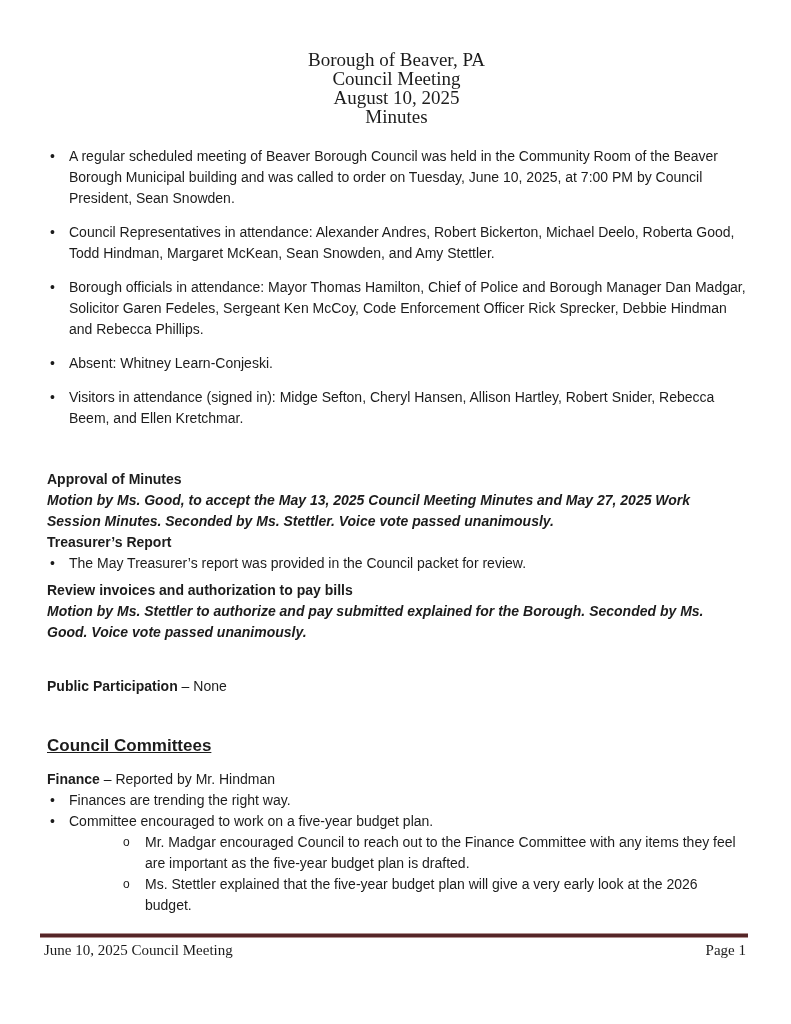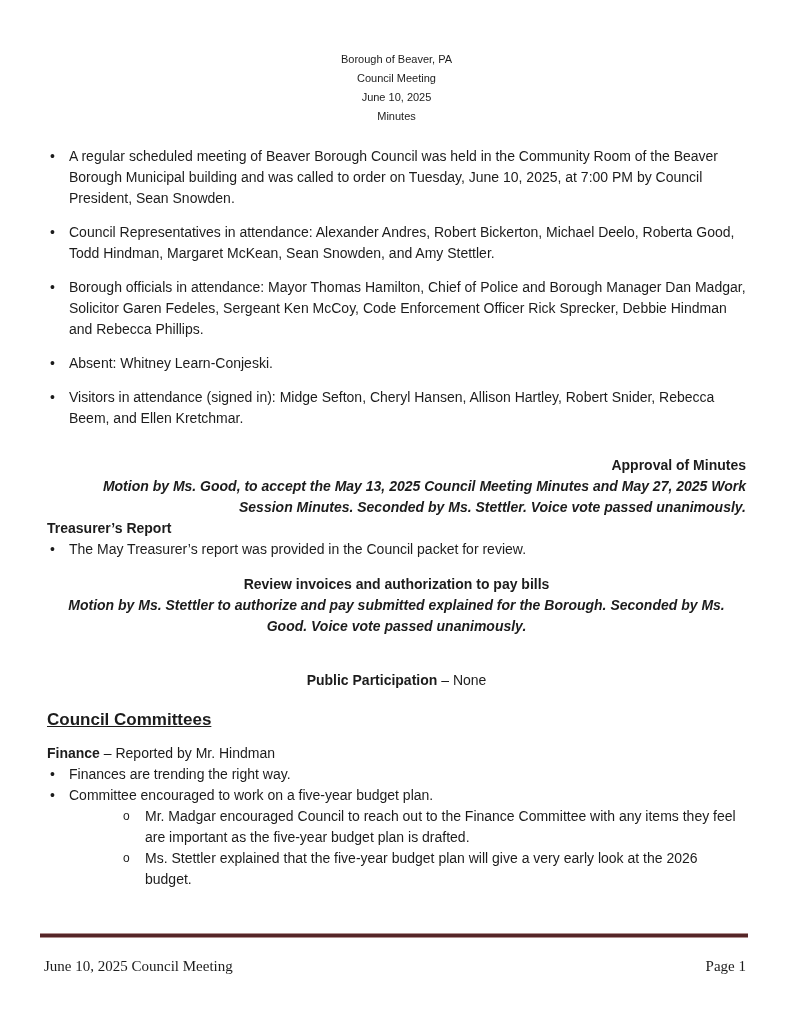--- a/index.html
+++ b/index.html
@@ -11,40 +11,40 @@
     position: relative;
     overflow: hidden;
   }
   .page {
     position: absolute; inset: 0;
     padding: 50px 45px 0 47px;
     box-sizing: border-box;
     font-size: 14px;
     line-height: 21px;
   }
-  .doc-header { text-align: center; font-size: 11px; line-height: 19px; }
+  .doc-header { text-align: center; font-size: 19px; line-height: 19px; font-family: Liberation Serif, serif; }
   .doc-header div { white-space: nowrap; }
 
   .b-list { margin-top: 20px; }
   .li { display: flex; }
   .li.gap { margin-bottom: 13px; }
   .marker { flex: none; width: 19px; padding-left: 3px; }
   .li .text { flex: 1; }
 
   .sub-list { margin-left: 71px; }
   .sub-list .marker { width: 22px; padding-left: 5px; font-size: 12px; }
 
   .heading { font-weight: bold; }
   .motion { font-weight: bold; font-style: italic; }
 
-  .sec-approval { margin-top: 26px; text-align: right; }
+  .sec-approval { margin-top: 40px; }
   .sec-treasurer { }
-  .sec-invoices { margin-top: 14px; text-align: center; }
-  .sec-public { margin-top: 33px; text-align: center; }
-  .sec-committees { margin-top: 18px; }
+  .sec-invoices { margin-top: 6px; }
+  .sec-public { margin-top: 33px; }
+  .sec-committees { margin-top: 38px; }
   .cc-heading {
     font-size: 17px; font-weight: bold;
     text-decoration: underline;
     display: inline-block;
   }
   .sec-finance { margin-top: 12px; }
 
   .footer {
     position: absolute;
     left: 40px; right: 43px; top: 933px;
@@ -52,33 +52,33 @@
   .footer-rule {
     height: 3px;
     background: #552628;
     border-top: 1.5px solid #b19090;
     border-bottom: 1.5px solid #b19090;
   }
   .footer-row {
     display: flex; justify-content: space-between;
     font-family: "Liberation Serif", serif;
     font-size: 15px;
-    margin-top: 20px;
+    margin-top: 4px;
     padding: 0 2px 0 4px;
   }
 </style>
 </head>
 <body>
 
 <div class="page">
 
   <div class="doc-header">
     <div>Borough of Beaver, PA</div>
     <div>Council Meeting</div>
-    <div>June 10, 2025</div>
+    <div>August 10, 2025</div>
     <div>Minutes</div>
   </div>
 
   <div class="b-list">
     <div class="li gap">
       <span class="marker">•</span>
       <span class="text">A regular scheduled meeting of Beaver Borough Council was held in the Community Room of the Beaver Borough Municipal building and was called to order on Tuesday, June 10, 2025, at 7:00 PM by Council President, Sean Snowden.</span>
     </div>
     <div class="li gap">
       <span class="marker">•</span>

